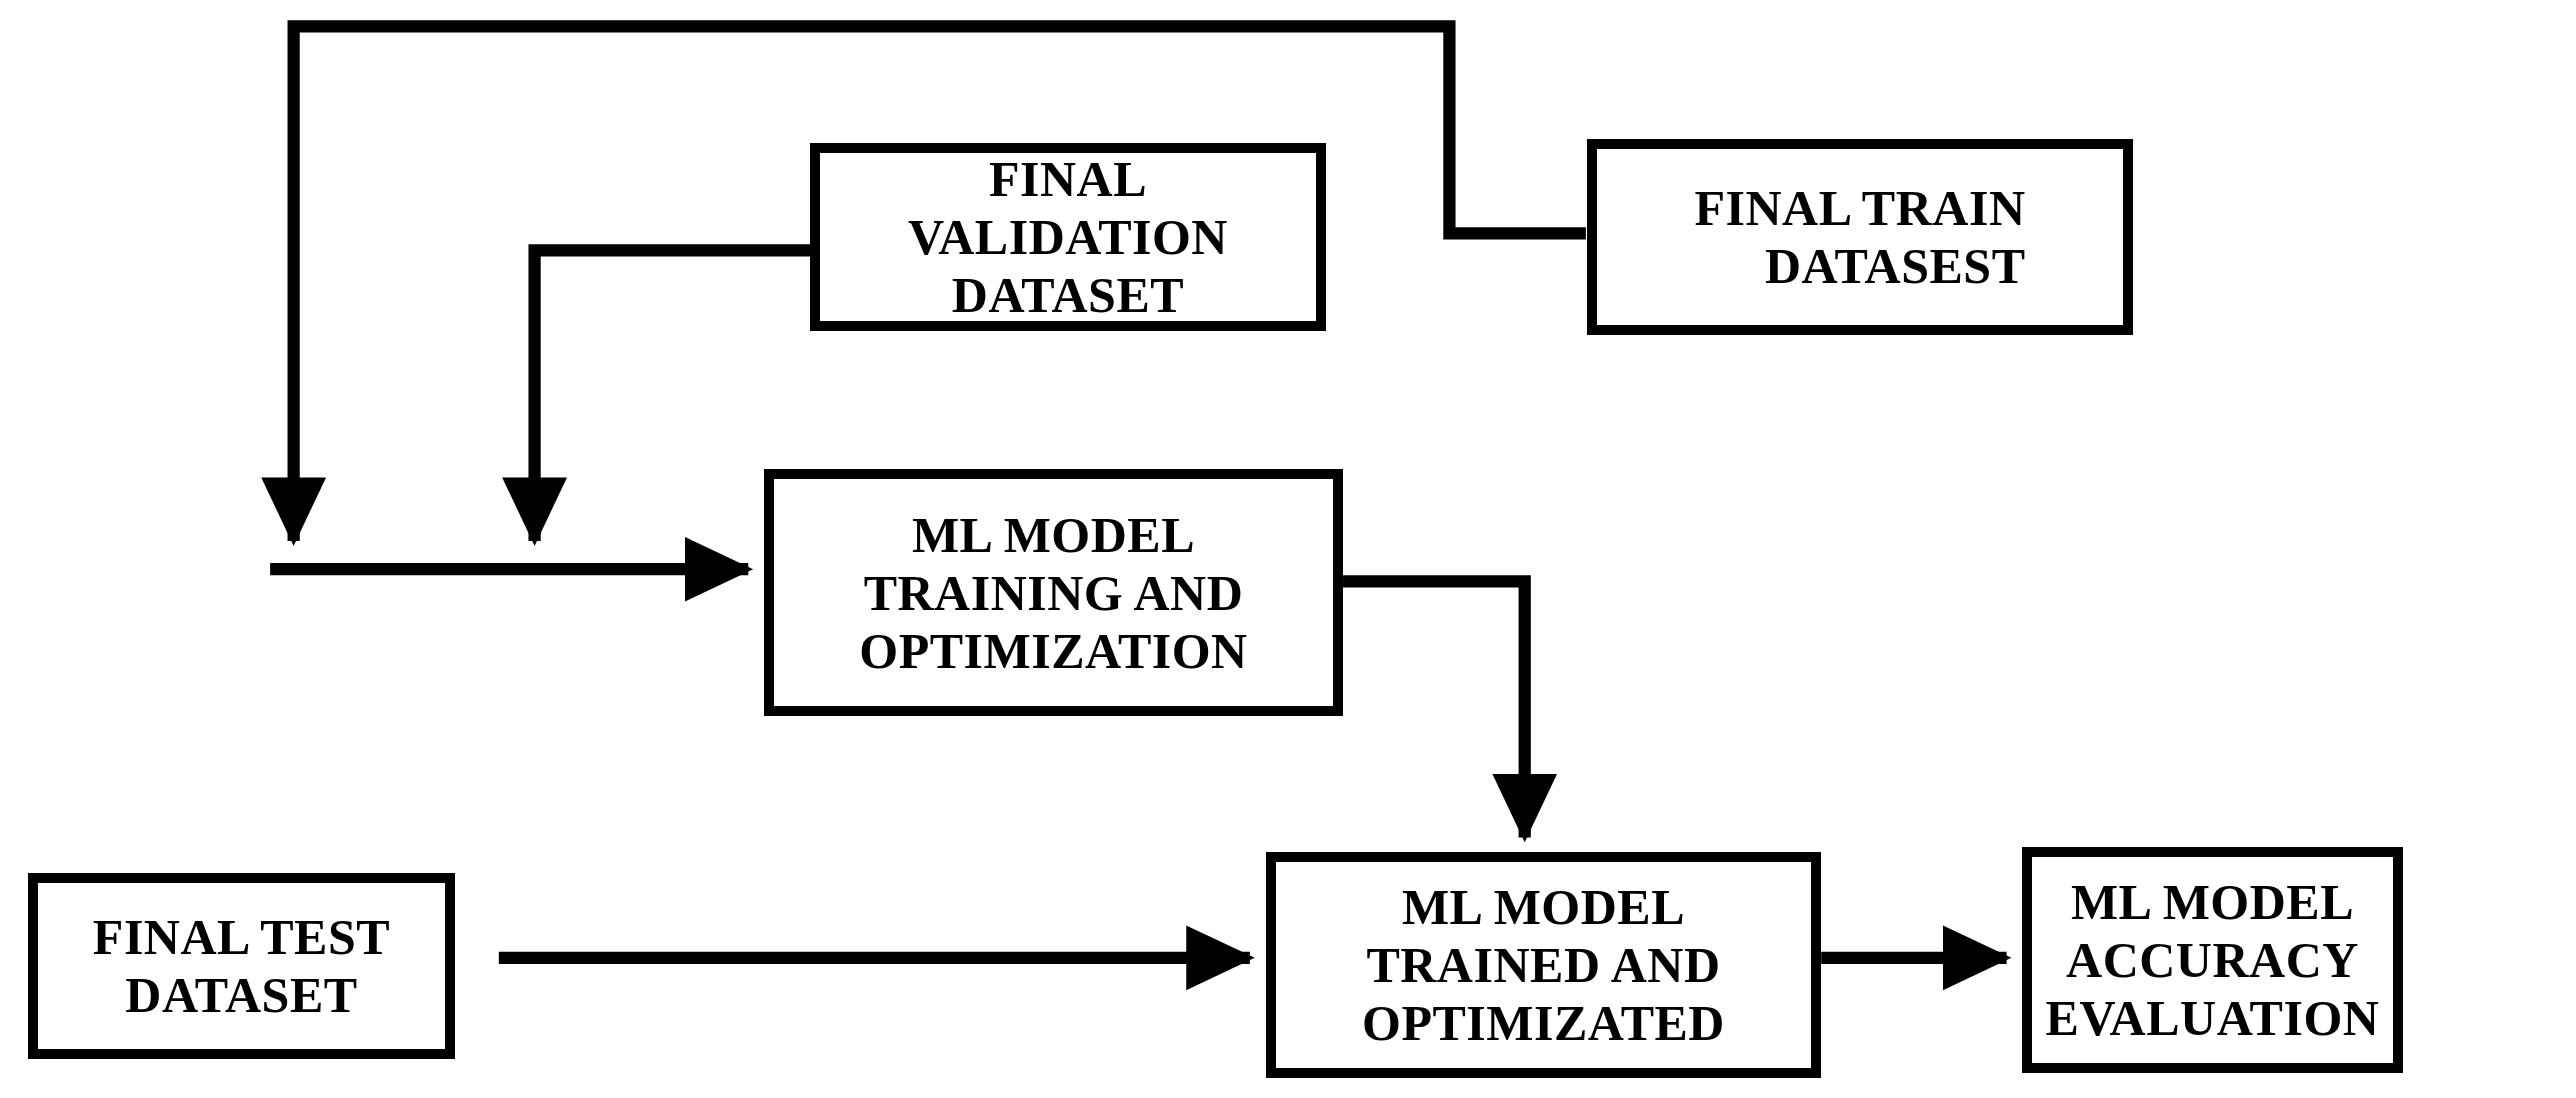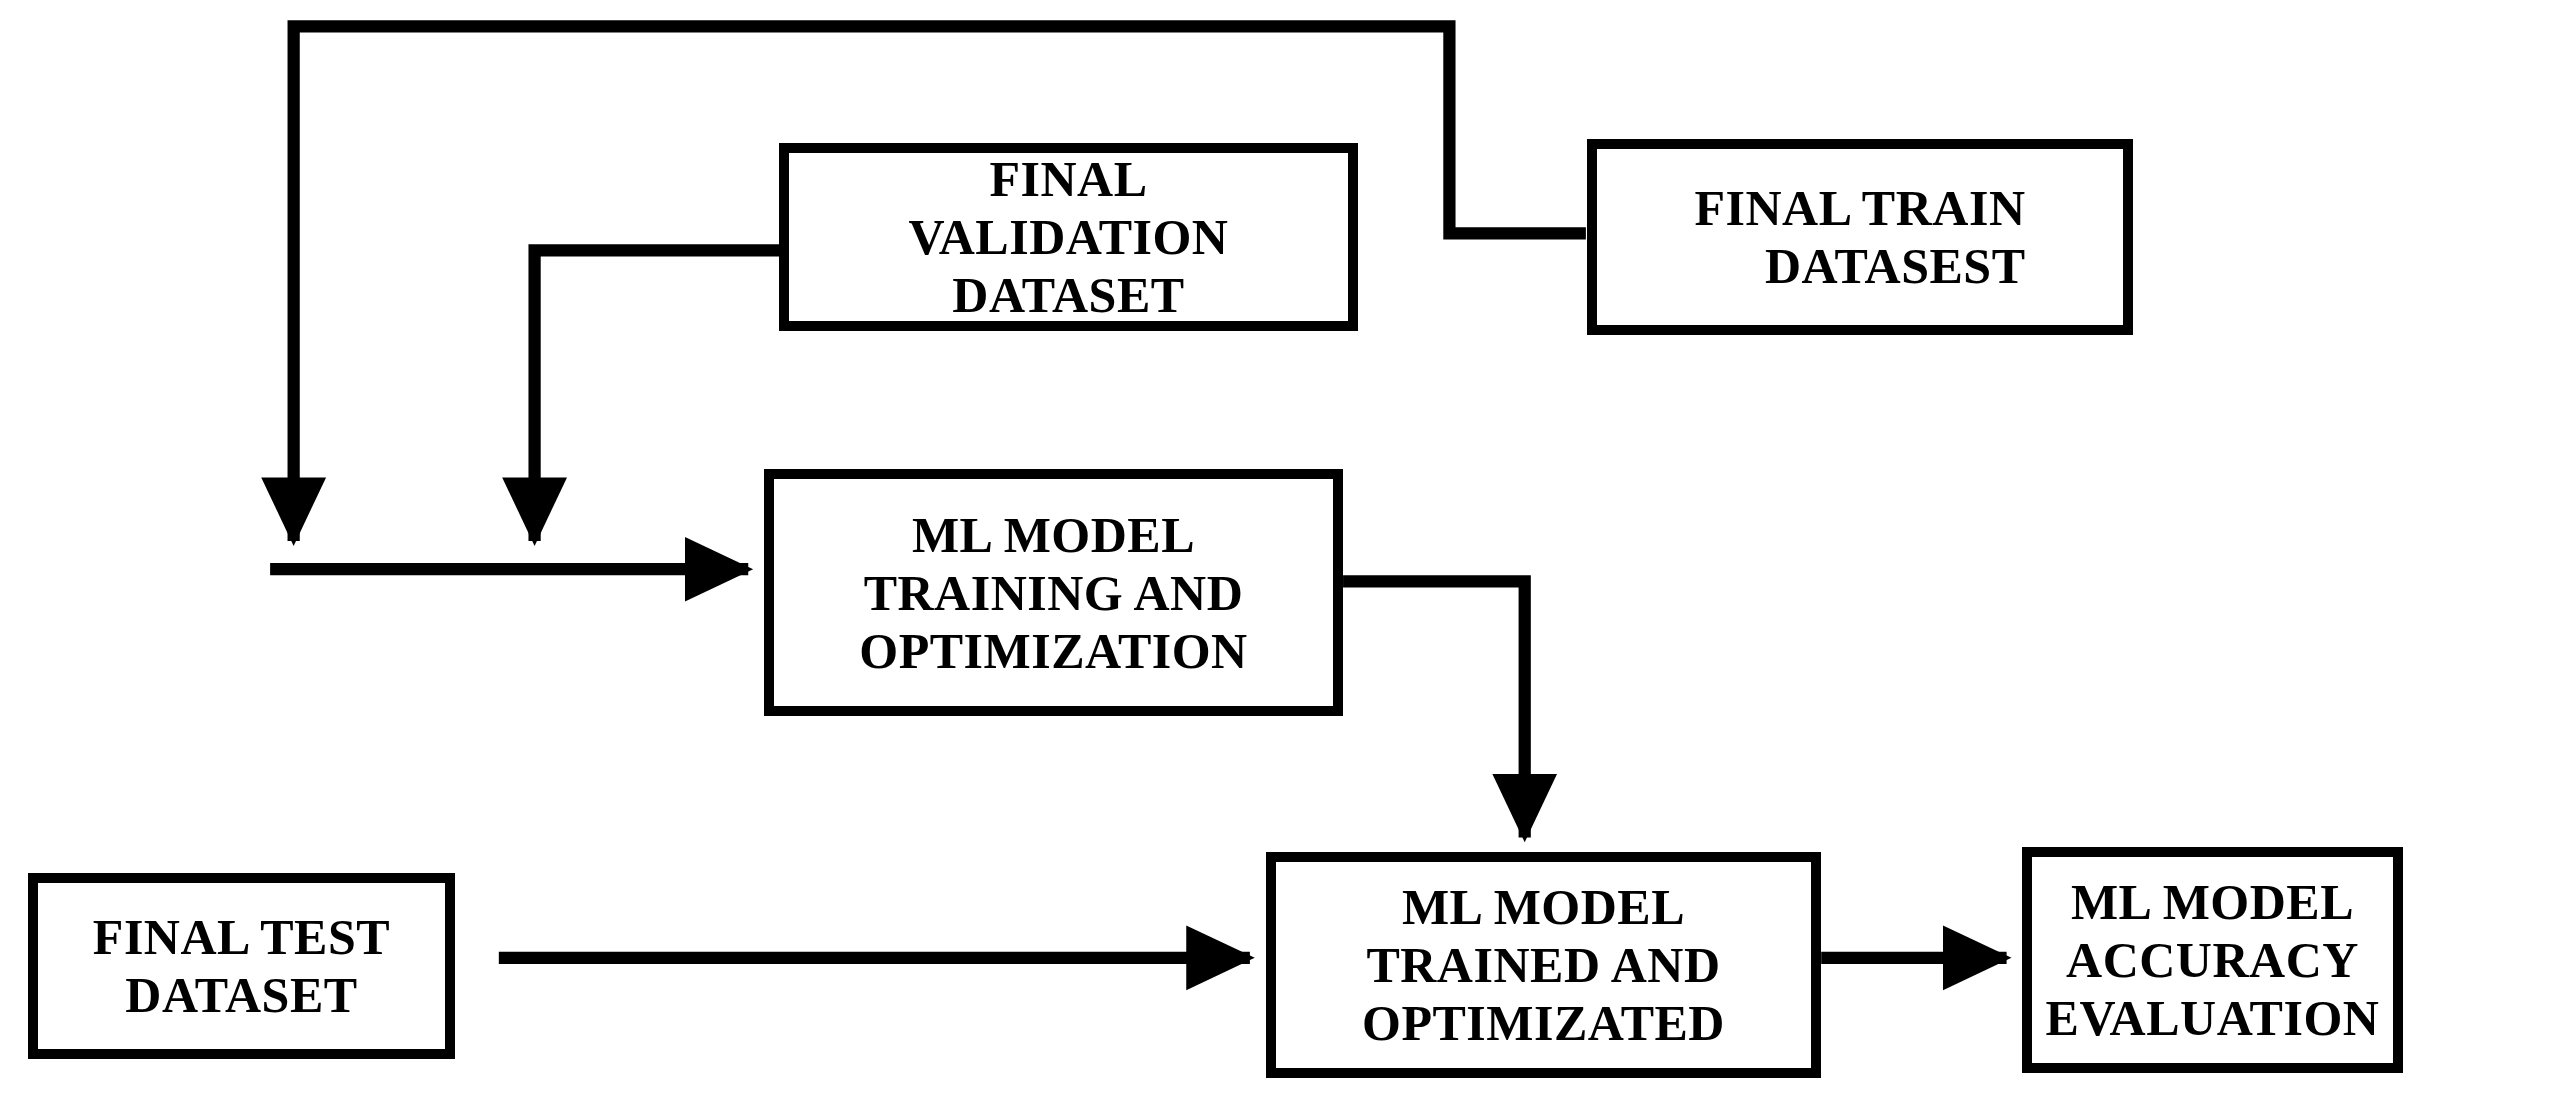--- a/index.html
+++ b/index.html
@@ -66,21 +66,21 @@
         <polyline points="1685,248 1540,248 1540,28 312,28 312,575" stroke="#000000" stroke-width="13" fill="none" marker-end="url(#arrow-down)"></polyline>
         <polyline points="862,266 568,266 568,575" stroke="#000000" stroke-width="13" fill="none" marker-end="url(#arrow-down)"></polyline>
         <polyline points="287,605 795,605" stroke="#000000" stroke-width="13" fill="none" marker-end="url(#arrow-right)"></polyline>
         <polyline points="1427,618 1620,618 1620,890" stroke="#000000" stroke-width="13" fill="none" marker-end="url(#arrow-down)"></polyline>
         <polyline points="530,1018 1328,1018" stroke="#000000" stroke-width="13" fill="none" marker-end="url(#arrow-right)"></polyline>
         <polyline points="1935,1018 2132,1018" stroke="#000000" stroke-width="13" fill="none" marker-end="url(#arrow-right)"></polyline>
       </g>
   </svg>
 
   <div id="node-layer">
-      <div class="node-box" style="left: 779px; top: 143px; width: 579px; height: 188px; border-width: 10.4px;">
+      <div class="node-box" style="left: 810px; top: 143px; width: 516px; height: 188px; border-width: 10.4px;">
         <div class="node-label">FINAL
 VALIDATION
 DATASET</div>
       </div>
       <div class="node-box" style="left: 1587px; top: 139px; width: 546px; height: 196px; border-width: 10.4px; text-align: right;">
         <div class="node-label">FINAL TRAIN
 DATASEST</div>
       </div>
       <div class="node-box" style="left: 764px; top: 469px; width: 579px; height: 247px; border-width: 10.4px;">
         <div class="node-label">ML MODEL

